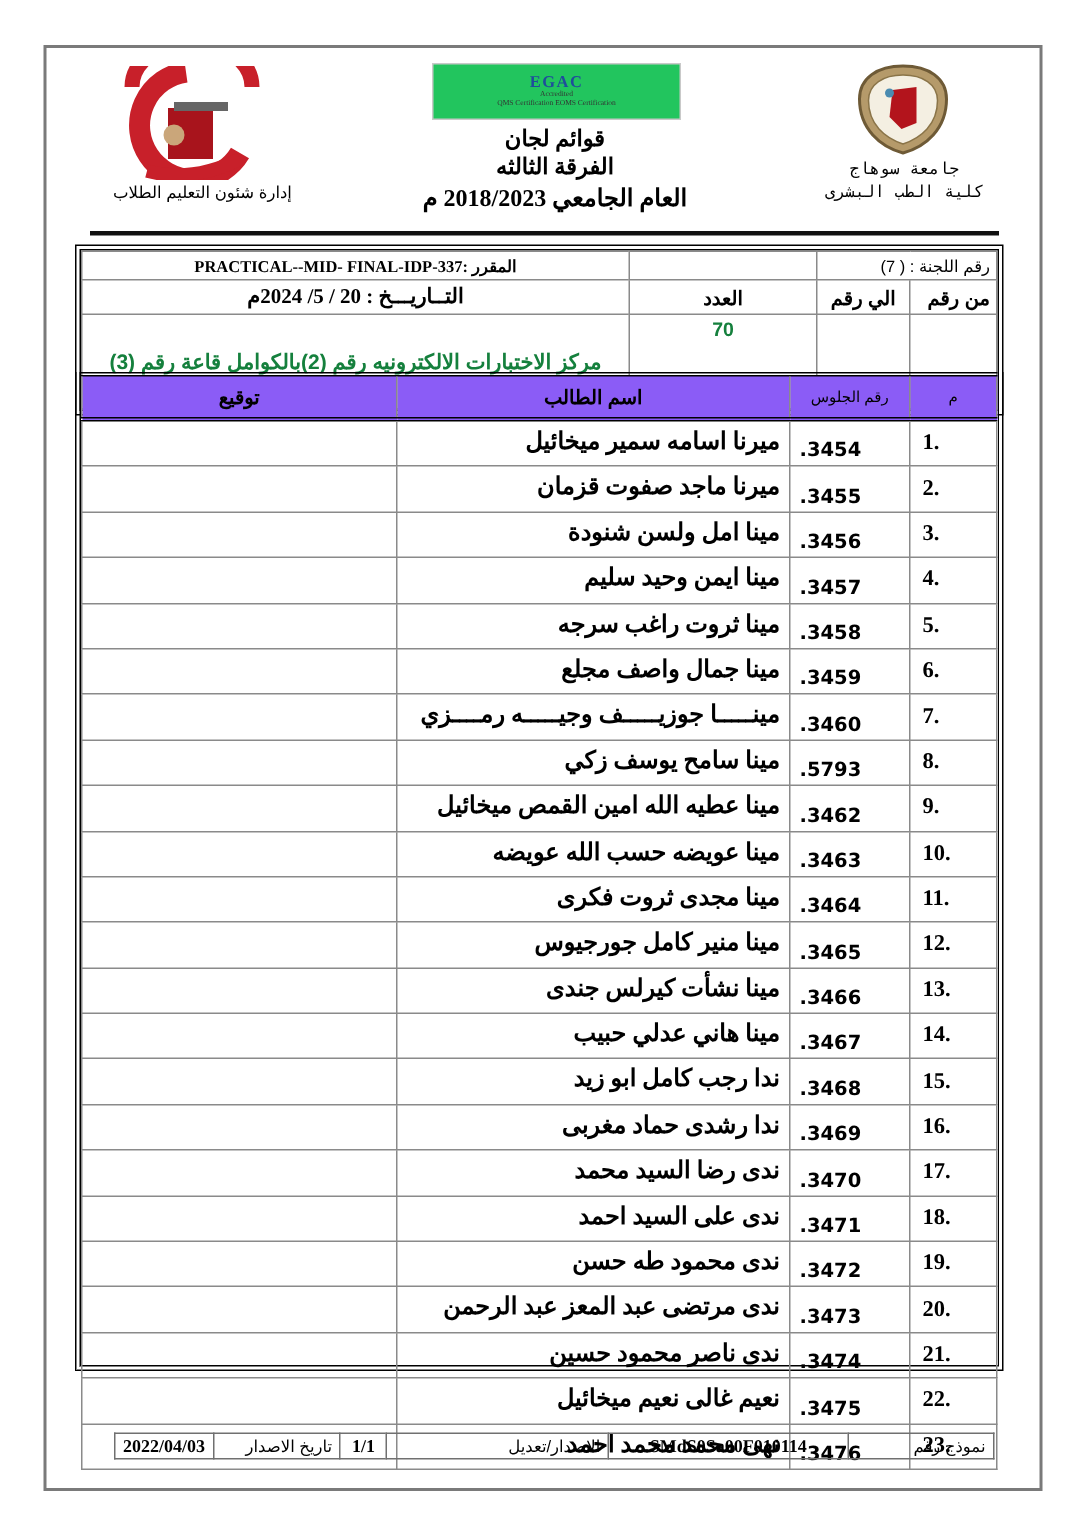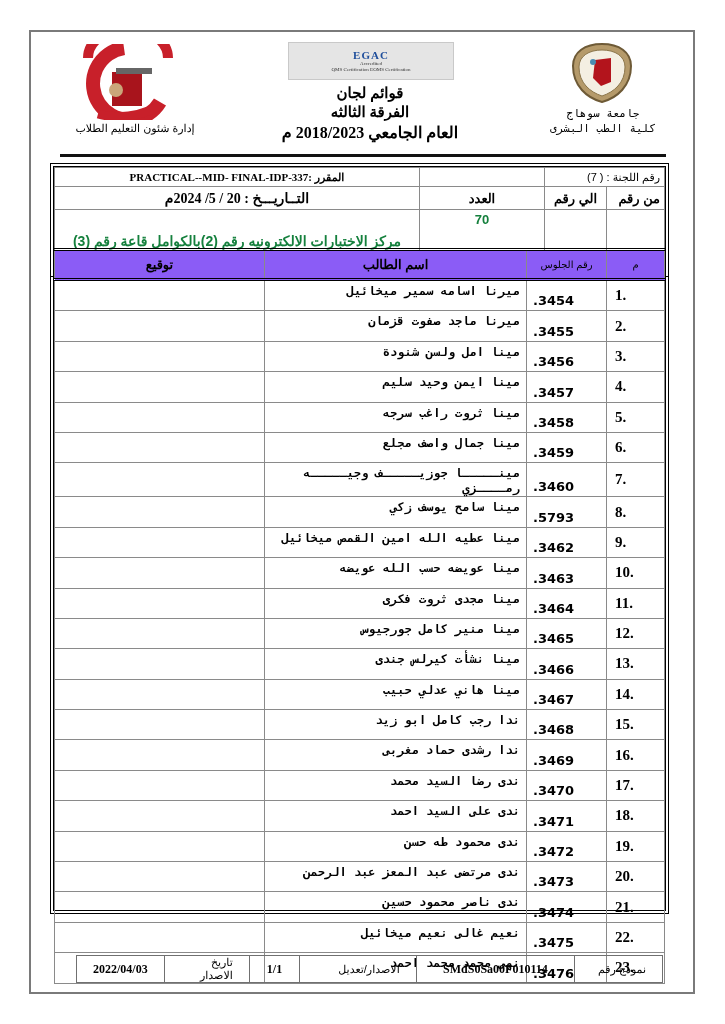--- a/index.html
+++ b/index.html
@@ -3,21 +3,21 @@
 <meta charset="utf-8">
 <style>
   html, body { margin:0; padding:0; background:#ffffff; }
   body { width:725px; height:1024px; position:relative; font-family:"DejaVu Sans", sans-serif; color:#000; overflow:hidden; }
   .page-frame { position:absolute; left:29px; top:30px; width:666px; height:964px; border:2px solid #7a7a7a; box-sizing:border-box; }
 
   
   .logo-left { position:absolute; left:68px; top:44px; width:112px; height:76px; }
   .logo-right { position:absolute; left:571px; top:42px; width:62px; height:62px; }
   .cert-logos { position:absolute; left:288px; top:42px; width:166px; height:38px; display:flex; gap:6px; }
-  .cert { flex:1; border:1px solid #c9c9c9; background:#e5e5e5; display:flex; flex-direction:column; align-items:center; justify-content:center; font-family:"Liberation Serif", serif; }
+  .cert { flex:1; border:1px solid #c9c9c9; background:#22c55e; display:flex; flex-direction:column; align-items:center; justify-content:center; font-family:"Liberation Serif", serif; }
   .cert .big { font-size:11px; font-weight:bold; color:#1f4e9b; letter-spacing:1px; }
   .cert .small { font-size:5px; color:#333; line-height:6px; }
   .left-caption { position:absolute; left:60px; top:122px; width:150px; text-align:center; font-family:"Liberation Sans", sans-serif; font-size:11px; direction:rtl; }
   .right-caption { position:absolute; left:548px; top:107px; width:110px; text-align:center; font-family:Liberation Mono, monospace; font-size:11px; line-height:15px; direction:rtl; }
   .center-title { position:absolute; left:250px; top:84px; width:240px; text-align:center; direction:rtl; font-family:"Liberation Serif", serif; font-weight:bold; }
   .center-title .t1 { font-size:15px; line-height:19px; }
   .center-title .t2 { font-size:15px; line-height:19px; }
   .center-title .t3 { font-size:16px; line-height:22px; }
   .header-rule { position:absolute; left:60px; top:154px; width:606px; height:3px; background:#111; }
 
@@ -30,26 +30,26 @@
   .red { color:#15803d; font-weight:bold; }
 
   
   .main-box { position:absolute; left:50px; top:248px; width:619px; height:666px; border:4px double #000; box-sizing:border-box; border-top:none; }
   .main-table { width:100%; border-collapse:collapse; direction:rtl; table-layout:fixed; }
   .main-table th { background:#8b5cf6; height:25px; border:1px solid #8a8a8a; border-bottom:3px double #000; border-top:3px double #000; font-family:"Liberation Sans", sans-serif; font-weight:bold; font-size:13px; }
   .main-table th.small { font-size:10px; font-weight:normal; }
   .main-table td { border:1px solid #8a8a8a; height:26.4px; padding:0 6px; }
   .c-num { width:52px; text-align:left; font-family:"Liberation Serif", serif; font-weight:bold; font-size:15px; direction:ltr; padding-left:8px !important; }
   .c-seat { width:72px; text-align:left; font-family:"DejaVu Sans", sans-serif; font-weight:bold; font-size:13px; direction:rtl; vertical-align:bottom; padding-bottom:2px !important; }
-  .c-name { width:255px; text-align:right; font-family:Liberation Mono, monospace; font-weight:bold; font-size:12px; vertical-align:top; padding-top:3px !important; }
+  .c-name { width:255px; text-align:right; font-family:Liberation Serif, serif; font-weight:bold; font-size:16px; vertical-align:top; padding-top:3px !important; }
   .c-sign { }
 
   
   .footer-table { position:absolute; left:76px; top:955px; width:587px; border-collapse:collapse; direction:rtl; font-size:11px; }
-  .footer-table td { border:1px solid #707070; height:16px; padding:0 16px; text-align:center; }
+  .footer-table td { border:1px solid #707070; height:16px; padding:0 5px; text-align:center; }
   .f-serif { font-family:"Liberation Serif", serif; font-weight:bold; font-size:12px; }
   .f-sans { font-family:"Liberation Sans", sans-serif; }
 </style>
 </head>
 <body>
 
 <div class="page-frame"></div>
 
 <div class="logo-left">
   <svg width="112" height="76" viewBox="0 0 112 76">

